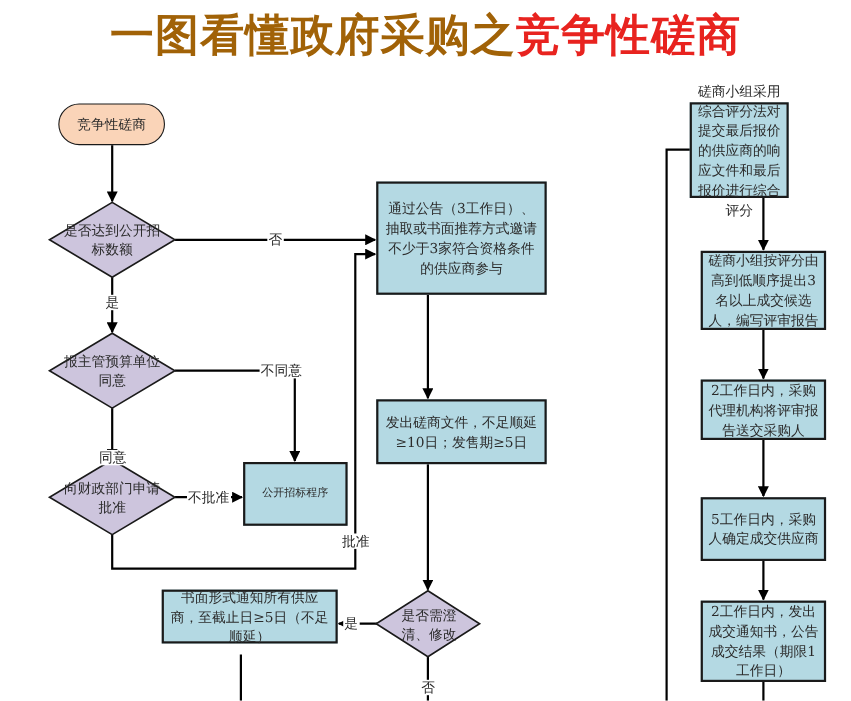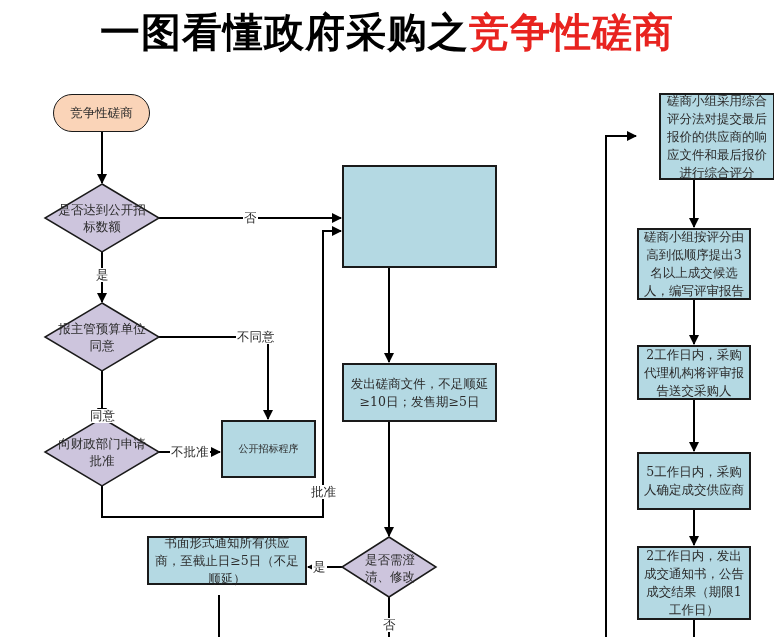--- a/index.html
+++ b/index.html
@@ -1,21 +1,21 @@
 <!DOCTYPE html>
 <html><head>
 <meta charset="utf-8">
 <style>
   html, body { margin:0; padding:0; background:#ffffff; }
   body { width:774px; height:637px; position:relative; overflow:hidden;
          font-family:"DejaVu Serif","Liberation Serif",serif; color:#2b2b2b; }
   .title { position:absolute; left:0; top:6px; width:774px; text-align:center;
            font-family:"DejaVu Sans","Liberation Sans",sans-serif; font-weight:bold;
            font-size:40px; letter-spacing:1px; line-height:52px; }
-  .title .black { color:#000000; }
+  .title .black { color:#a16207; }
   .title .red { color:#e8231f; }
   svg.lines { position:absolute; left:0; top:0; }
   .node { position:absolute; box-sizing:border-box; display:flex; align-items:center;
           justify-content:center; text-align:center; font-size:12.5px; line-height:18px; }
   .box { background:#b4d9e3; border:2px solid #1a1a1a; padding:2px 4px; }
   .pill { background:#fad4b8; border:1.5px solid #1a1a1a; border-radius:20px; }
   .dlabel { position:absolute; box-sizing:border-box; display:flex; align-items:center;
             justify-content:center; text-align:center; font-size:12.5px; line-height:17px; }
   .elabel { position:absolute; font-size:12.5px; line-height:14px; background:#ffffff; padding:0 1px; }
   .note { color:#e8231f; }
@@ -91,31 +91,32 @@
 </div>
 <div class="dlabel" style="left:360px;top:549px;width:60px;height:38px;">
   <span>是否需澄清、修改</span>
 </div>
 
 <div class="node box" style="left:221px;top:420px;width:95px;height:58px;font-size:10px;">
   <span>公开招标程序</span>
 </div>
 
 <div class="node box" style="left:342px;top:165px;width:155px;height:103px;flex-direction:column;">
+  <span>通过公告（3工作日）、抽取或书面推荐方式邀请不少于3家符合资格条件的供应商参与</span>
 </div>
 
 <div class="node box" style="left:342px;top:363px;width:155px;height:59px;">
   <span>发出磋商文件，不足顺延≥10日；发售期≥5日</span>
 </div>
 
 <div class="node box" style="left:147px;top:536px;width:160px;height:49px;">
   <span>书面形式通知所有供应商，至截止日≥5日（不足顺延）</span>
 </div>
 
-<div class="node box" style="left:659px;top:93px;width:116px;height:87px;text-align:center;">
+<div class="node box" style="left:627px;top:93px;width:90px;height:87px;text-align:center;">
   <span>磋商小组采用综合评分法对提交最后报价的供应商的响应文件和最后报价进行综合评分</span>
 </div>
 <div class="node box" style="left:637px;top:228px;width:114px;height:72px;">
   <span>磋商小组按评分由高到低顺序提出3名以上成交候选人，编写评审报告</span>
 </div>
 <div class="node box" style="left:637px;top:345px;width:114px;height:55px;">
   <span>2工作日内，采购代理机构将评审报告送交采购人</span>
 </div>
 <div class="node box" style="left:637px;top:452px;width:114px;height:58px;">
   <span>5工作日内，采购人确定成交供应商</span>

